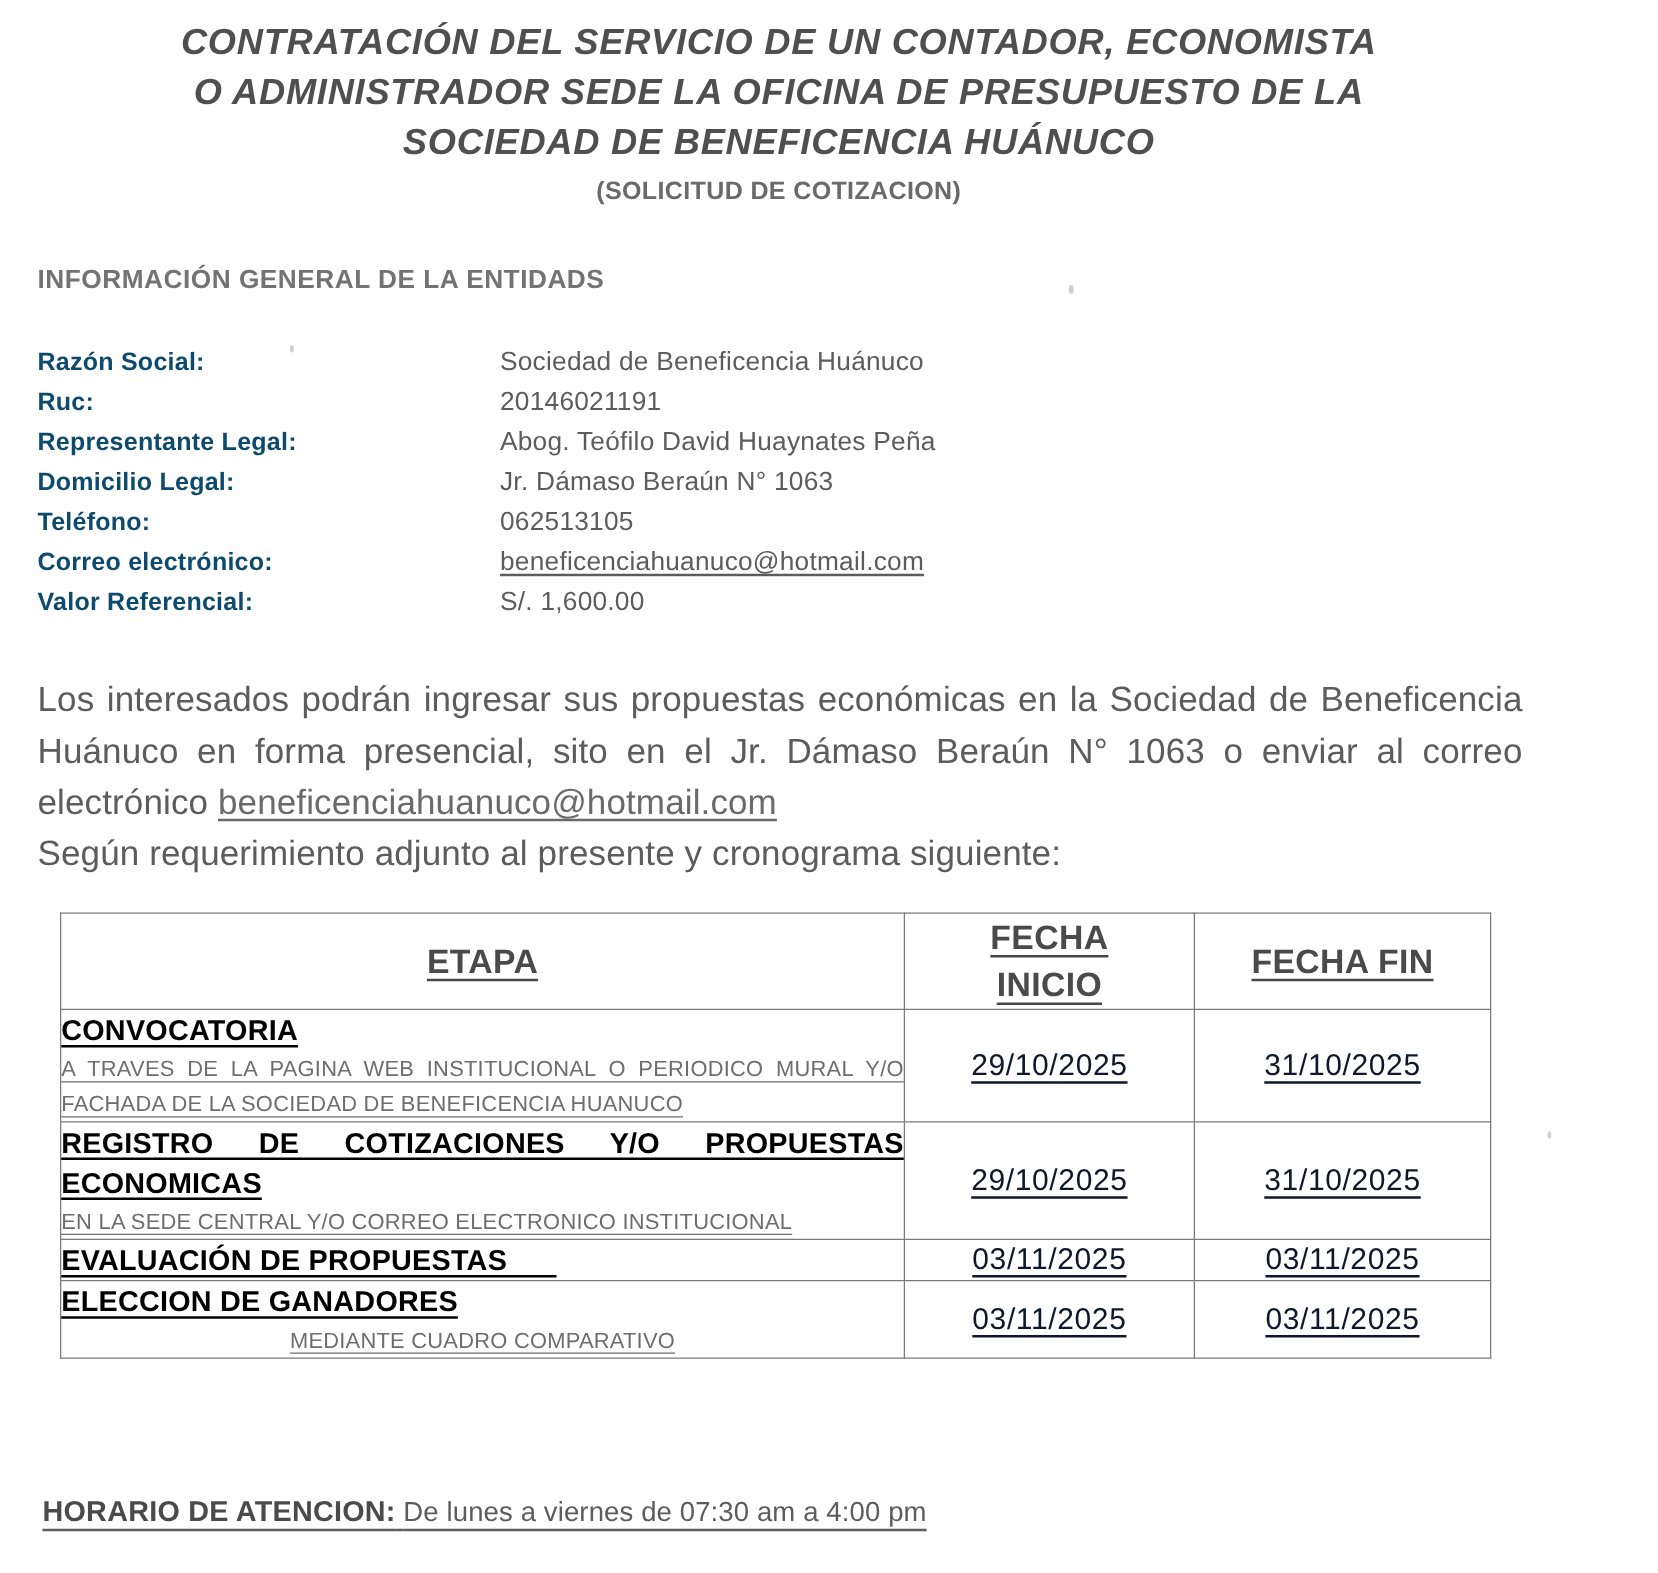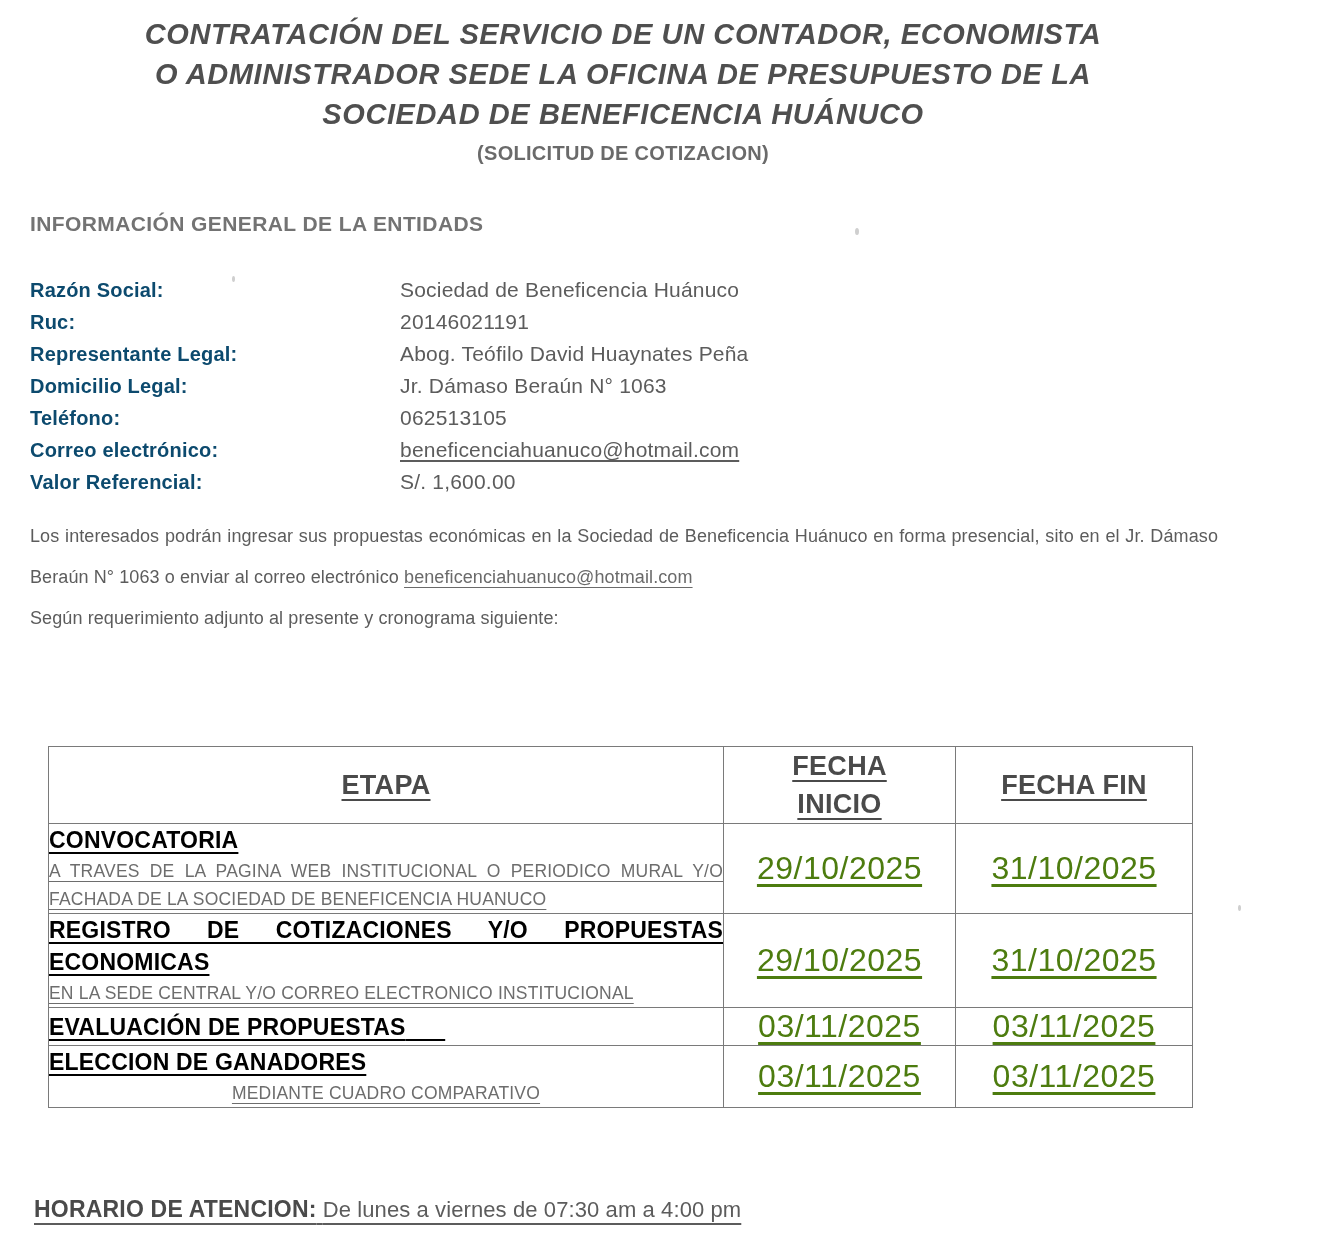--- a/index.html
+++ b/index.html
@@ -90,23 +90,23 @@
   }
   .info-value.link {
     text-decoration: underline;
     text-underline-offset: 3px;
   }
 
   
   .para {
     position: absolute;
     left: 30px;
-    top: 516px;
+    top: 539px;
     width: 1188px;
-    font-size: 18px;
+    font-size: 28px;
     line-height: 41px;
     color: #5c5c5c;
     letter-spacing: 0.1px;
   }
   .para p {
     margin: 0;
     text-align: justify;
   }
   .para p.last {
     text-align: left;
@@ -114,21 +114,21 @@
   .para .link {
     text-decoration: underline;
     text-underline-offset: 4px;
     color: #6a6a6a;
   }
 
   
   .cronograma {
     position: absolute;
     left: 48px;
-    top: 746px;
+    top: 730px;
     width: 1144px;
     border-collapse: collapse;
     table-layout: fixed;
   }
   .cronograma td, .cronograma th {
     border: 1.5px solid #7a7a7a;
     padding: 0;
     vertical-align: middle;
   }
   .col-etapa { width: 675px; }
@@ -188,23 +188,23 @@
     margin-top: 1px;
   }
   .etapa-sub.nojust { text-align: center; }
 
   .date-cell {
     text-align: center;
     padding: 4px 6px;
   }
   .date-text {
     display: inline-block;
-    font-size: 32px;
+    font-size: 24px;
     letter-spacing: 0.5px;
-    color: #4d7c0f;
+    color: #0f172a;
     text-decoration: underline;
     text-underline-offset: 5px;
   }
 
   
   .footer {
     position: absolute;
     left: 34px;
     top: 1196px;
     width: 1000px;

